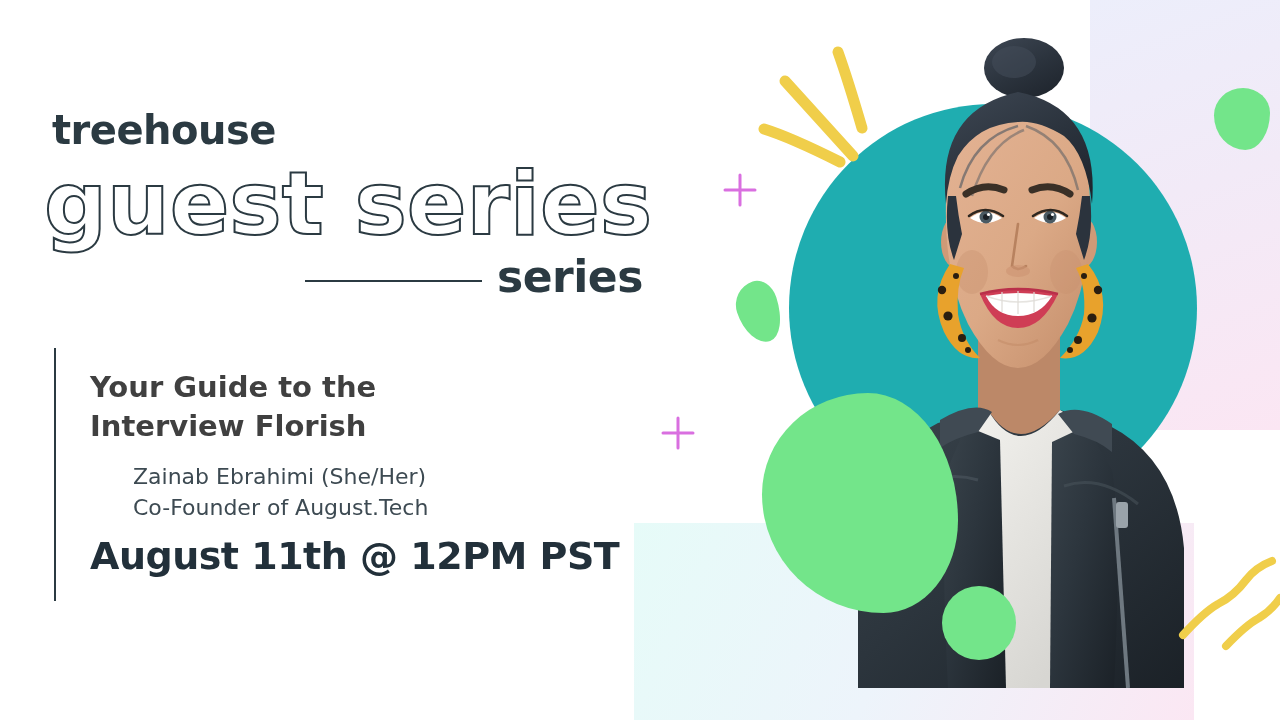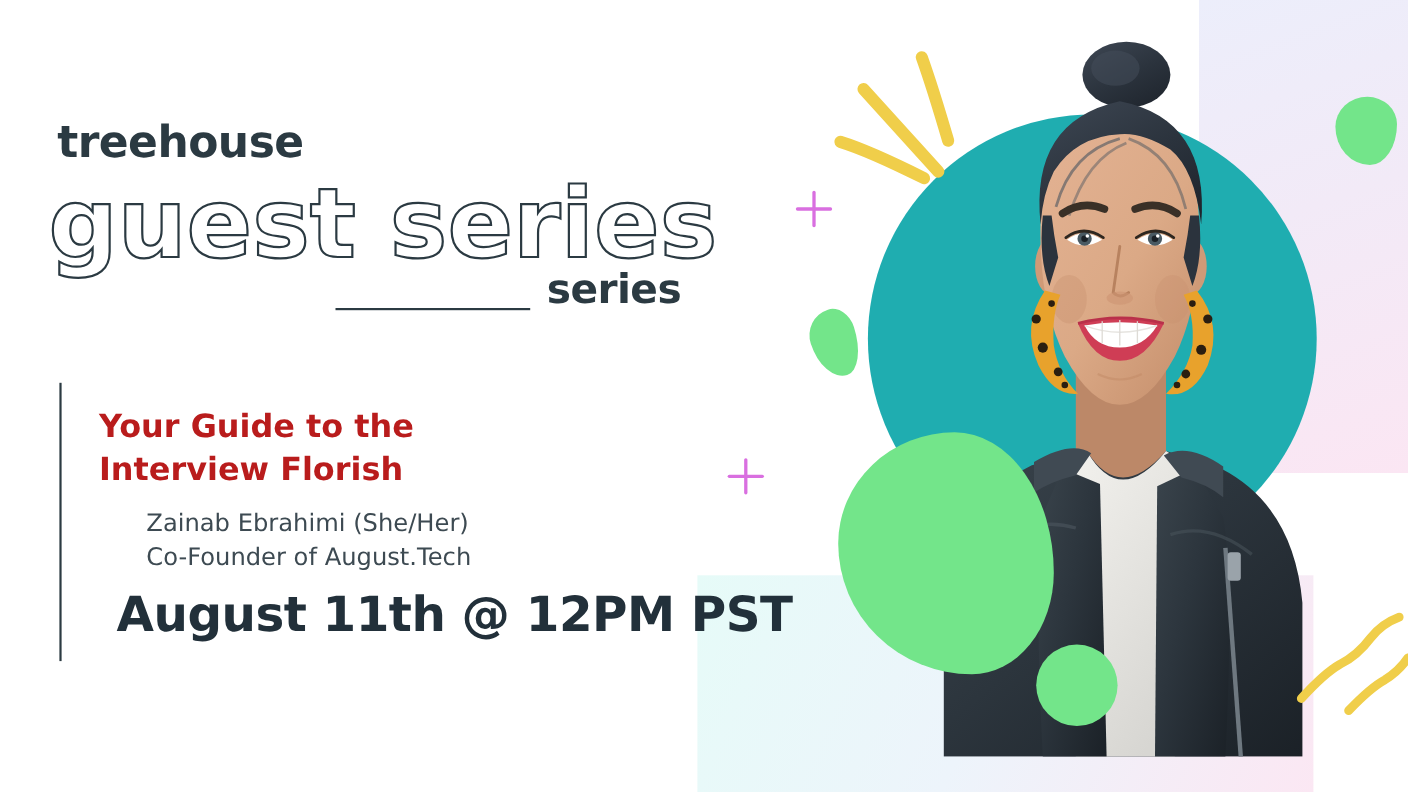--- a/index.html
+++ b/index.html
@@ -135,22 +135,22 @@
     position: absolute;
     left: 305px;
     top: 280px;
     width: 177px;
     height: 2px;
     background: #2b3a42;
   }
   #series-word {
     position: absolute;
     left: 497px;
-    top: 244px;
-    font-size: 37px;
+    top: 255px;
+    font-size: 44px;
     font-weight: 700;
     color: #2b3a42;
     line-height: 1;
     letter-spacing: -0.5px;
   }
 
   #vrule {
     position: absolute;
     left: 54px;
     top: 348px;
@@ -160,38 +160,38 @@
   }
 
   #talk-title {
     position: absolute;
     left: 90px;
     top: 368px;
     width: 430px;
     font-size: 29px;
     font-weight: 600;
     line-height: 1.33;
-    color: #b91c1c;
+    color: #404040;
   }
   #speaker-block {
     position: absolute;
     left: 91px;
     top: 461px;
     width: 460px;
     font-size: 22px;
     font-weight: 400;
     line-height: 1.42;
     color: #3d4a52;
     margin-left: 42px;
   }
   #datetime {
     position: absolute;
-    left: 106px;
+    left: 90px;
     top: 536px;
-    font-size: 44px;
+    font-size: 38px;
     font-weight: 700;
     letter-spacing: -0.5px;
     color: #22303a;
     line-height: 1.1;
     white-space: nowrap;
   }
 </style>
 </head>
 <body>
 

